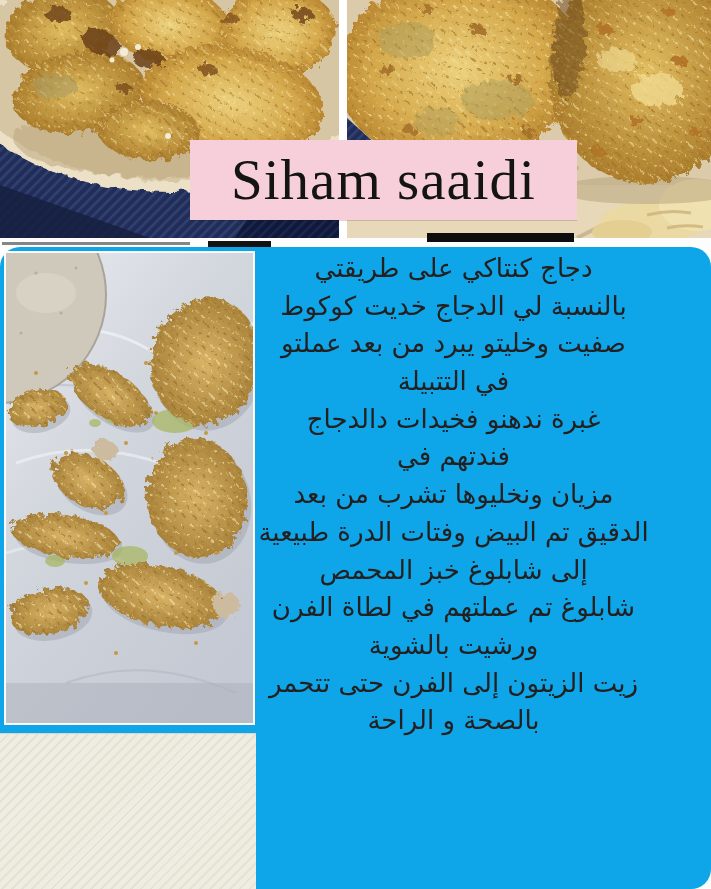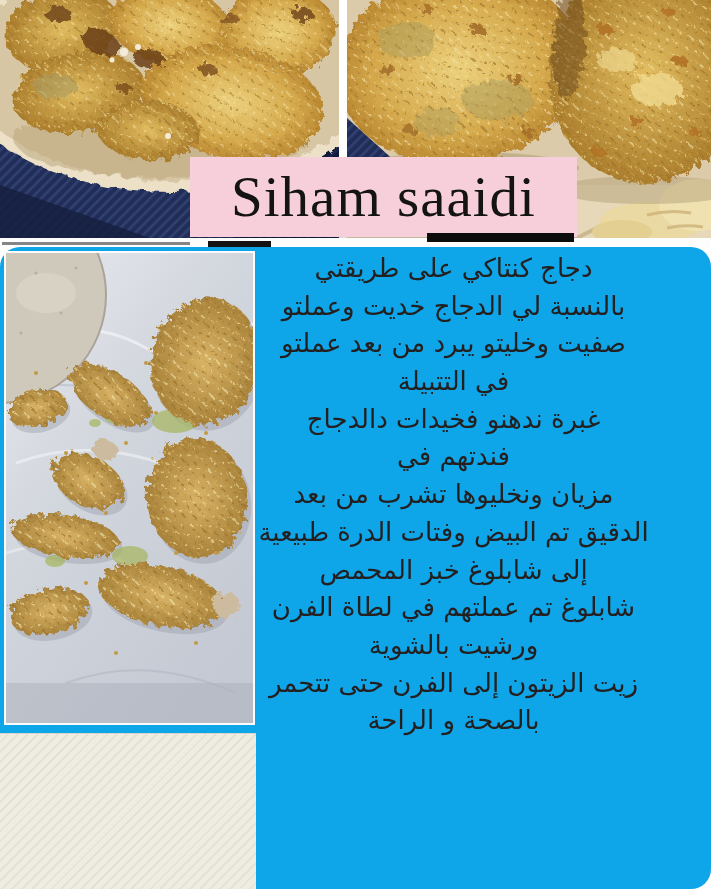--- a/index.html
+++ b/index.html
@@ -5,21 +5,21 @@
   html,body{margin:0;padding:0;background:#ffffff;}
   .canvas{
     position:relative;width:711px;height:889px;overflow:hidden;background:#ffffff;
     font-family:"DejaVu Sans",sans-serif;
   }
   .abs{position:absolute;}
   
   .photo{display:block;}
   .photo-frame{position:absolute;overflow:hidden;}
   .banner{
-    position:absolute;left:190px;top:157px;width:387px;height:80px;
+    position:absolute;left:190px;top:140px;width:387px;height:80px;
     background:#f7cfda;display:flex;align-items:center;justify-content:center;
     box-shadow:0 1px 0 rgba(0,0,0,.15);
   }
   .banner-title{
     font-family:"Liberation Serif","DejaVu Serif",serif;
     font-size:57px;color:#141414;line-height:80px;white-space:nowrap;letter-spacing:1px;
   }
   .white-strip{left:0;top:238px;width:711px;height:10px;background:#fdfdfd;}
   .bar-a{left:427px;top:233px;width:147px;height:9px;background:#0d0d0d;}
   .bar-b{left:208px;top:241px;width:63px;height:7px;background:#121212;}
@@ -255,21 +255,21 @@
             <circle cx="190" cy="390" r="2"></circle>
             <circle cx="110" cy="400" r="2"></circle>
         </g>
       </svg>
     </div>
 
     <div class="cream-block"></div>
 
     <div class="recipe-text" dir="rtl">
         <div class="recipe-line">دجاج كنتاكي على طريقتي</div>
-        <div class="recipe-line">بالنسبة لي الدجاج خديت وعملتو</div>
+        <div class="recipe-line">بالنسبة لي الدجاج خديت كوكوط</div>
         <div class="recipe-line">صفيت وخليتو يبرد من بعد عملتو</div>
         <div class="recipe-line">في التتبيلة</div>
         <div class="recipe-line">غبرة ندهنو فخيدات دالدجاج</div>
         <div class="recipe-line">فندتهم في</div>
         <div class="recipe-line">مزيان ونخليوها تشرب من بعد</div>
         <div class="recipe-line">الدقيق تم البيض وفتات الدرة طبيعية</div>
         <div class="recipe-line">إلى شابلوغ خبز المحمص</div>
         <div class="recipe-line">شابلوغ تم عملتهم في لطاة الفرن</div>
         <div class="recipe-line">ورشيت بالشوية</div>
         <div class="recipe-line">زيت الزيتون إلى الفرن حتى تتحمر</div>

